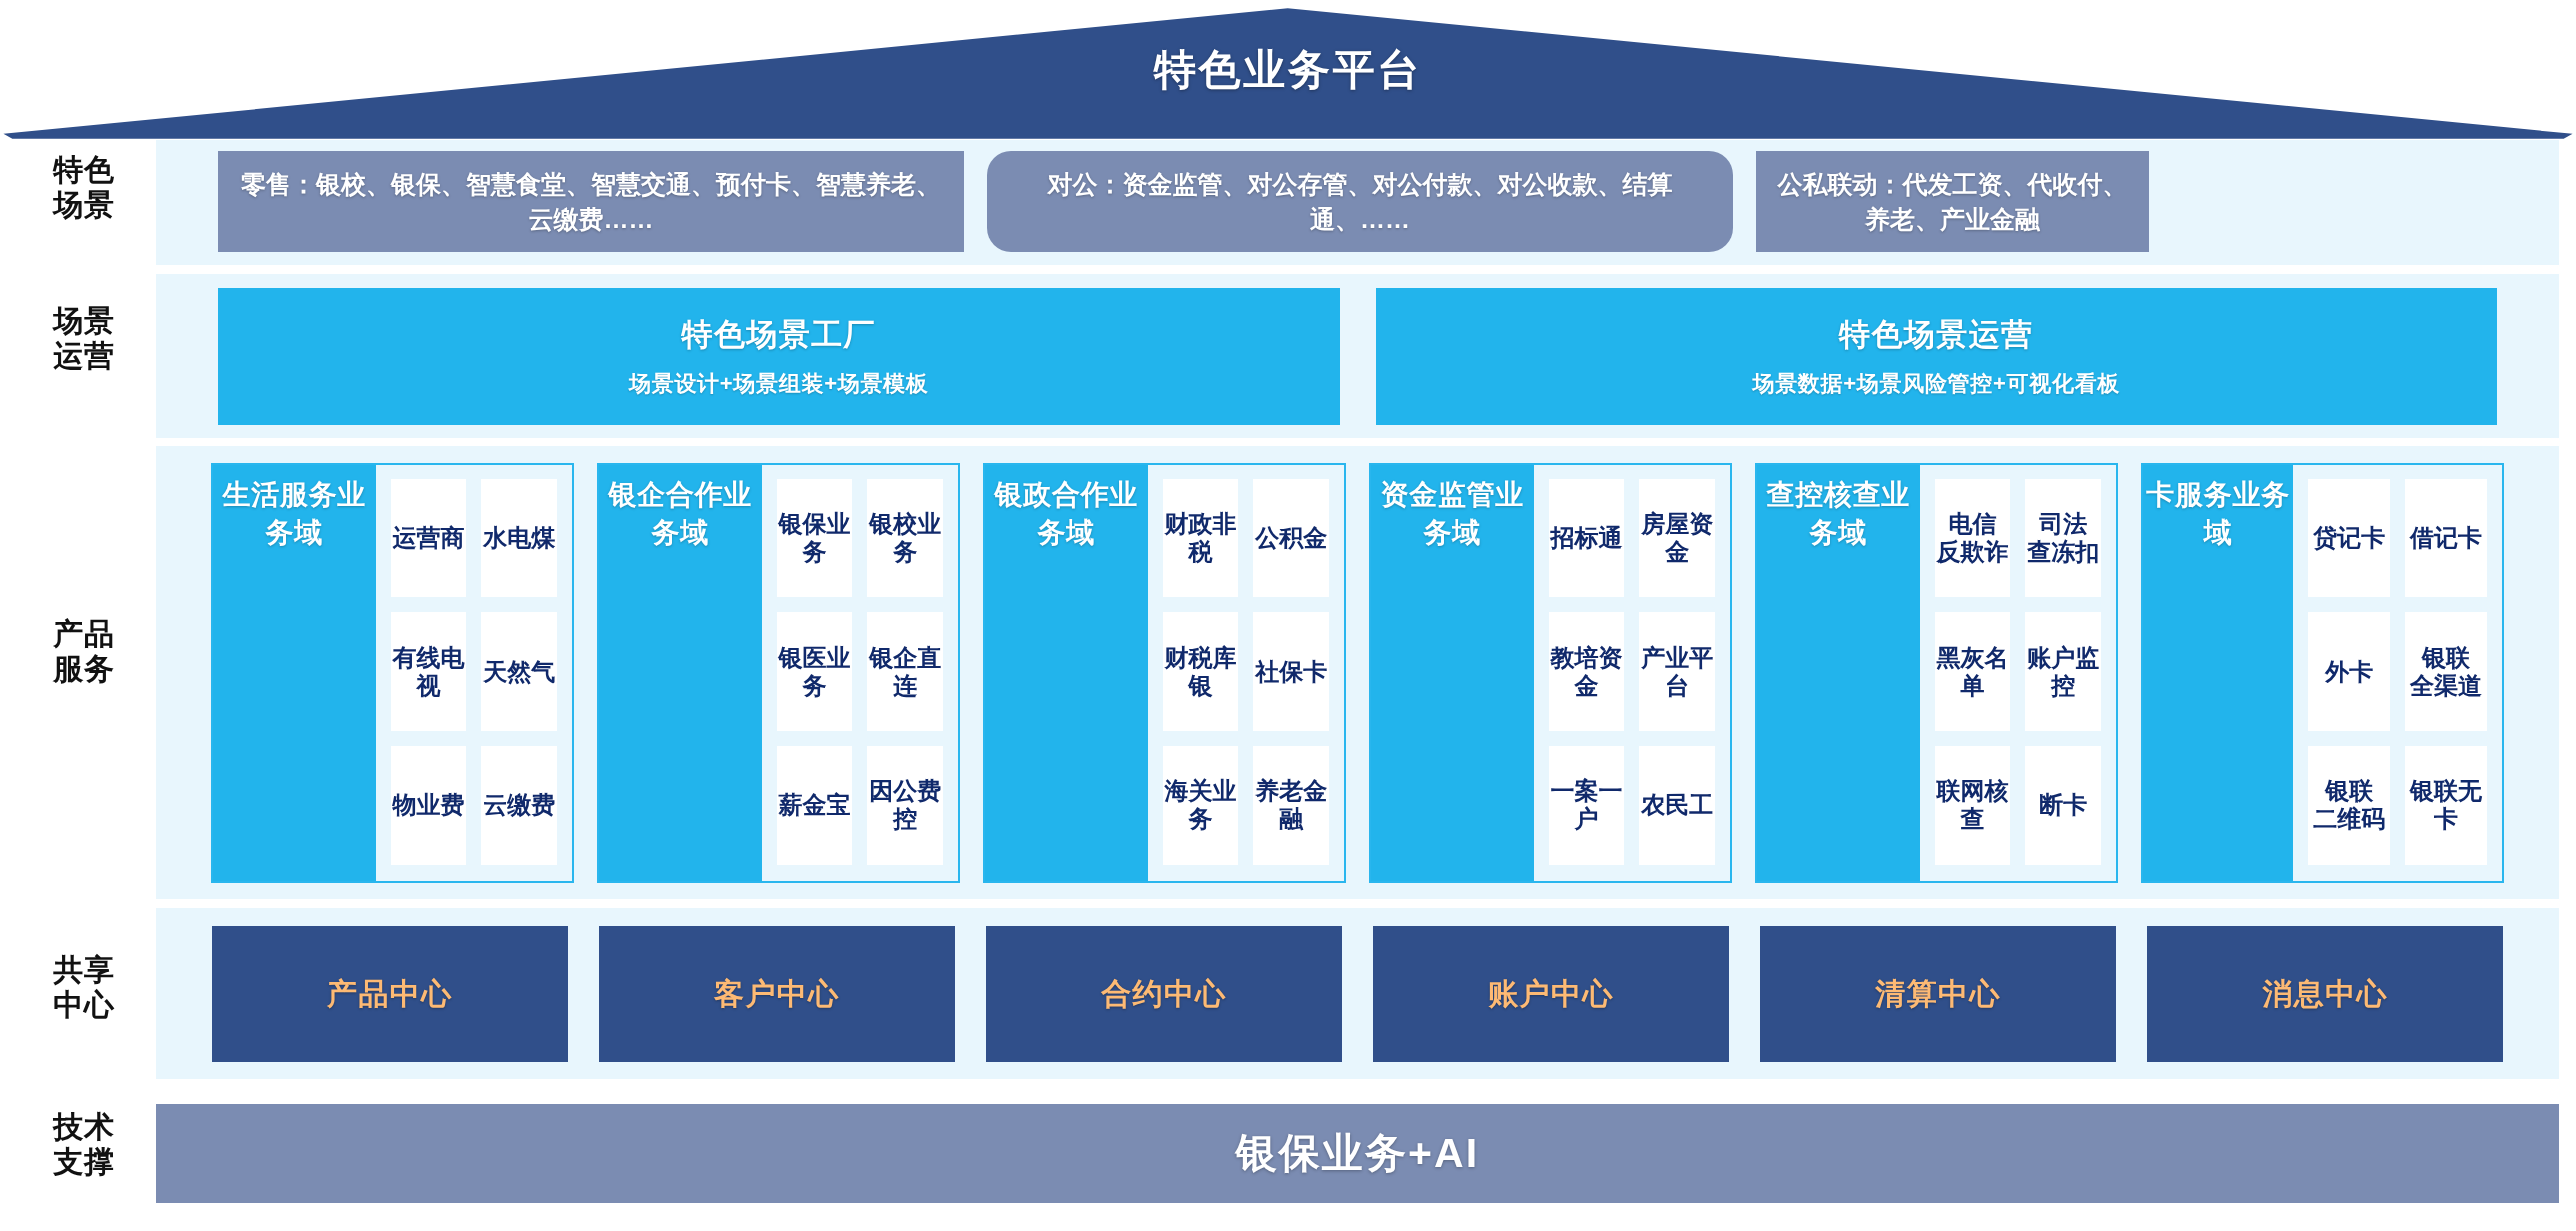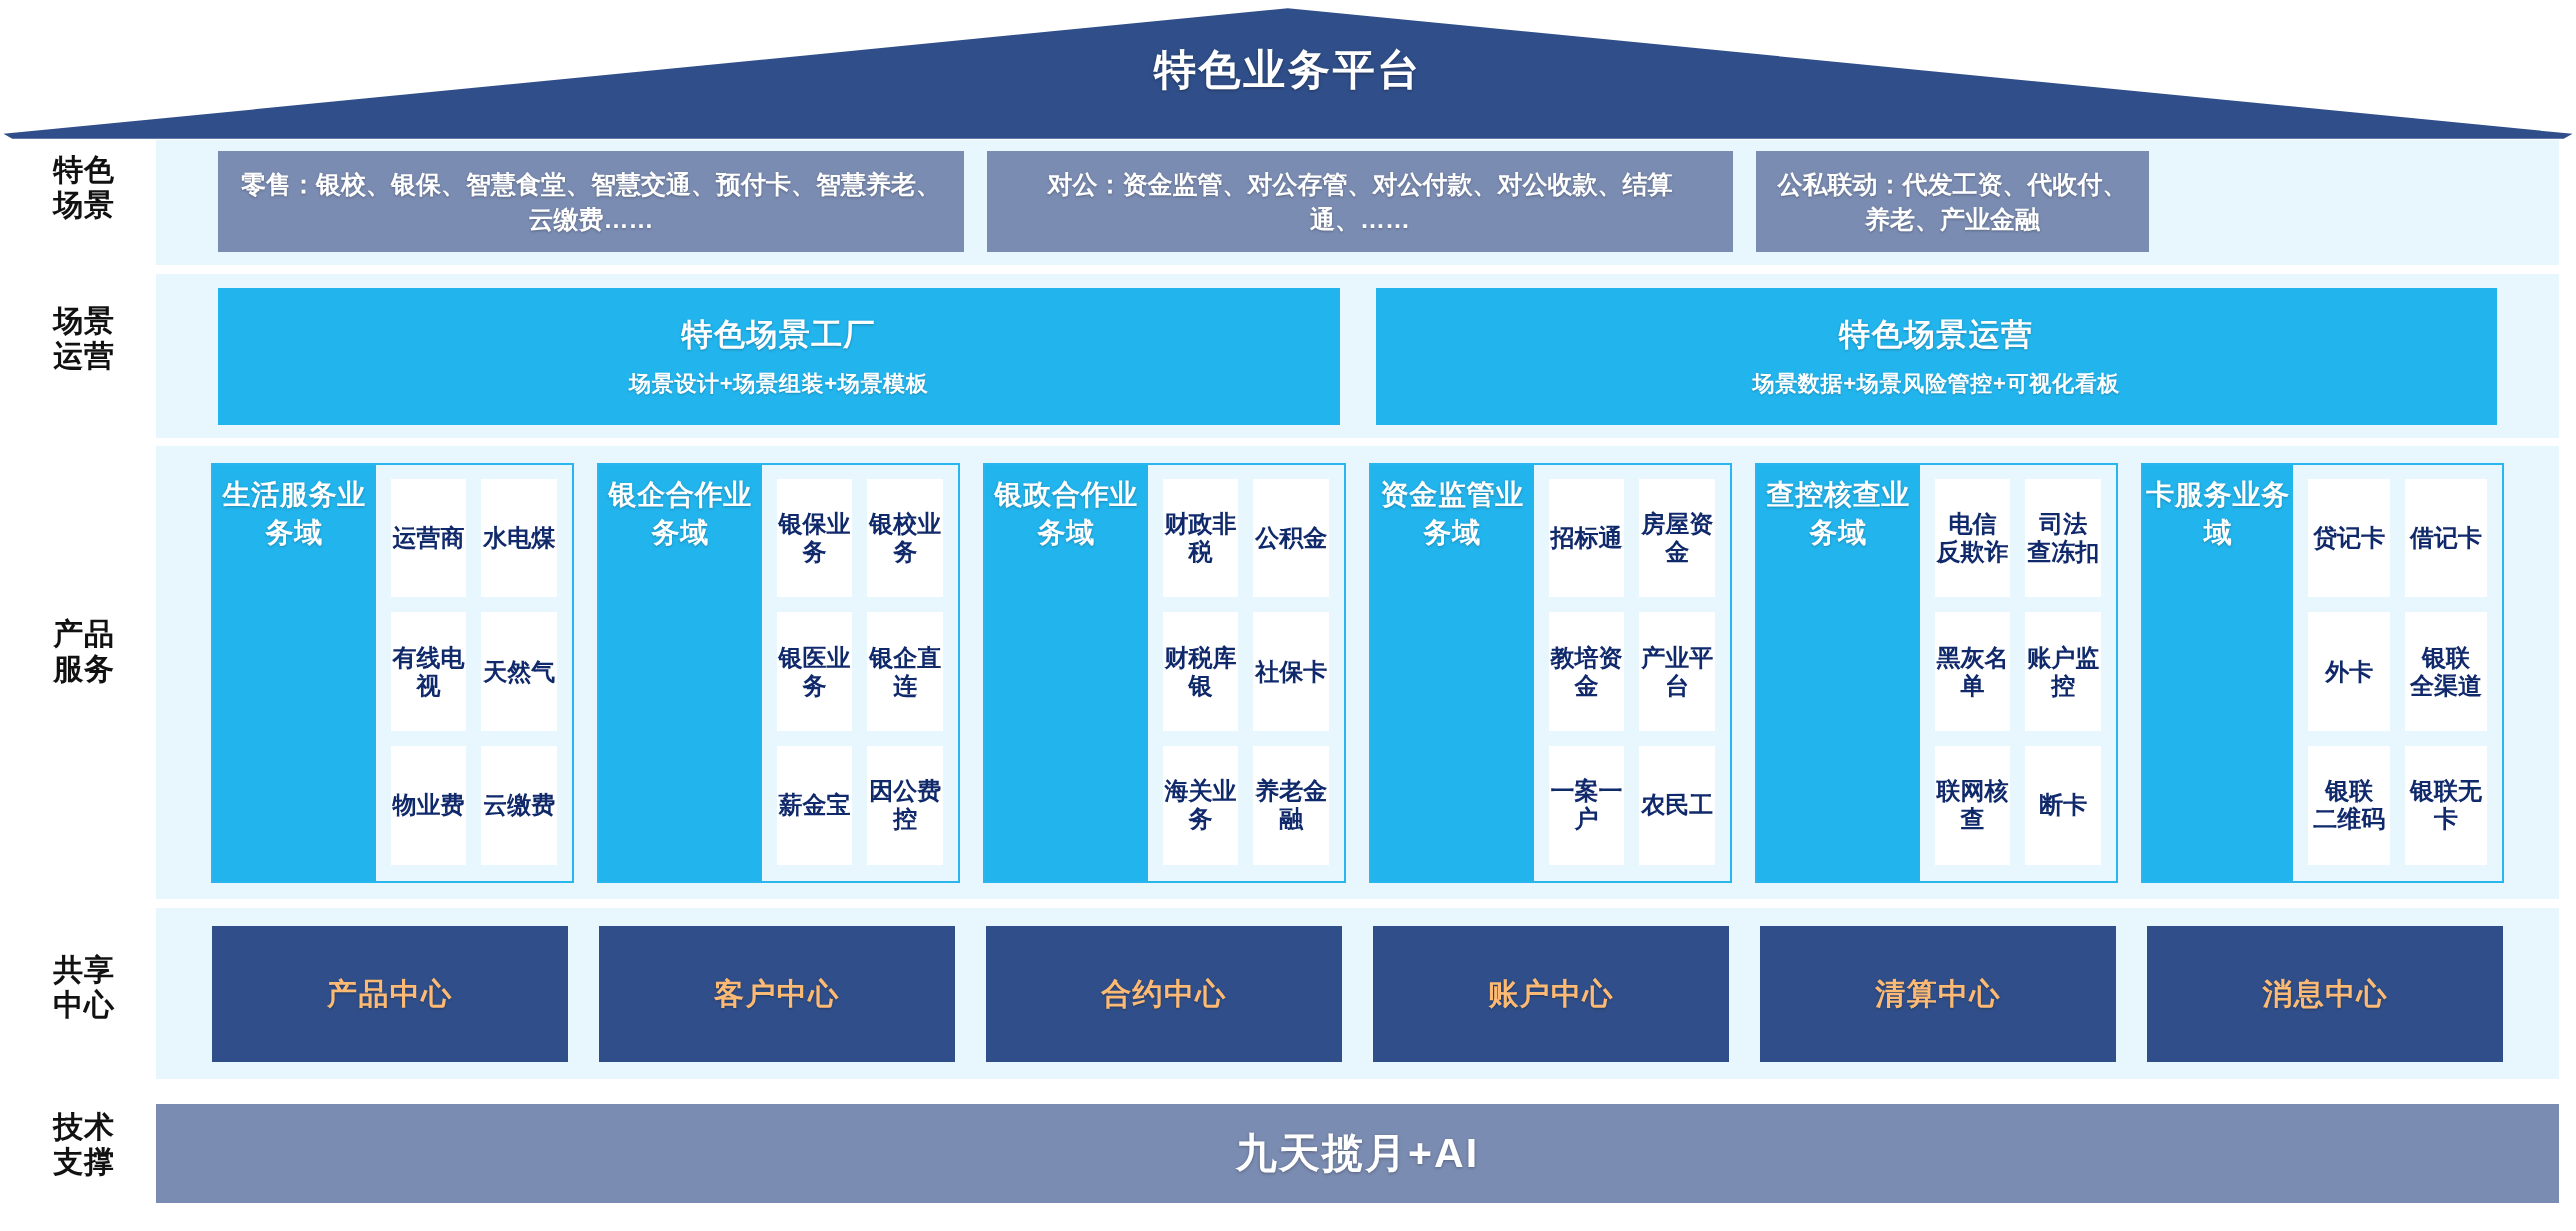--- a/index.html
+++ b/index.html
@@ -34,21 +34,21 @@
     box-sizing:border-box;
   }
   .scen{
     background:#7b8cb2;color:#ffffff;
     display:flex;align-items:center;justify-content:center;
     text-align:center;font-size:25px;line-height:1.4;font-weight:600;
     padding:4.1px 15px;box-sizing:border-box;
     text-shadow:0 1.4px 2.7px rgba(0,0,0,.28);
   }
   .scen.s1{flex:0 0 746px;}
-  .scen.s2{flex:0 0 746px;}
+  .scen.s2{flex:0 0 746px;border-radius:24px;}
   .scen.s3{flex:1 1 auto;}
 
   
   .band2{top:274px;height:164px;}
   .ops-row{
     position:absolute;left:156px;top:288px;width:2403px;height:137px;
     display:flex;gap:36px;padding:0 62px;box-sizing:border-box;
   }
   .ops{
     flex:1 1 0;background:#22b4ec;color:#ffffff;
@@ -239,14 +239,14 @@
   <div class="ctr">产品中心</div>
   <div class="ctr">客户中心</div>
   <div class="ctr">合约中心</div>
   <div class="ctr">账户中心</div>
   <div class="ctr">清算中心</div>
   <div class="ctr">消息中心</div>
 </div>
 
 <div class="rowlabel lbl5" style="white-space:pre-line">技术
 支撑</div>
-<div class="tech-bar">九天揽月+AI</div>
+<div class="tech-bar">银保业务+AI</div>
 
 
 </body></html>

